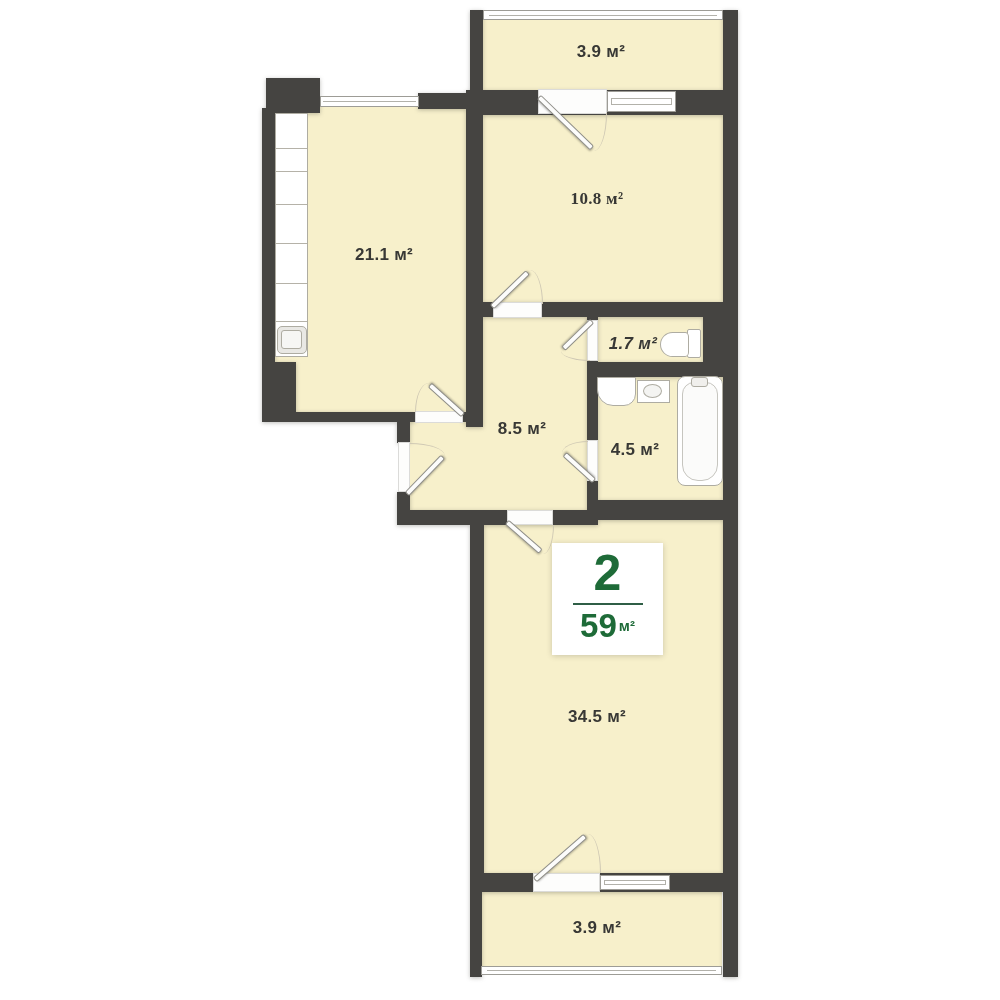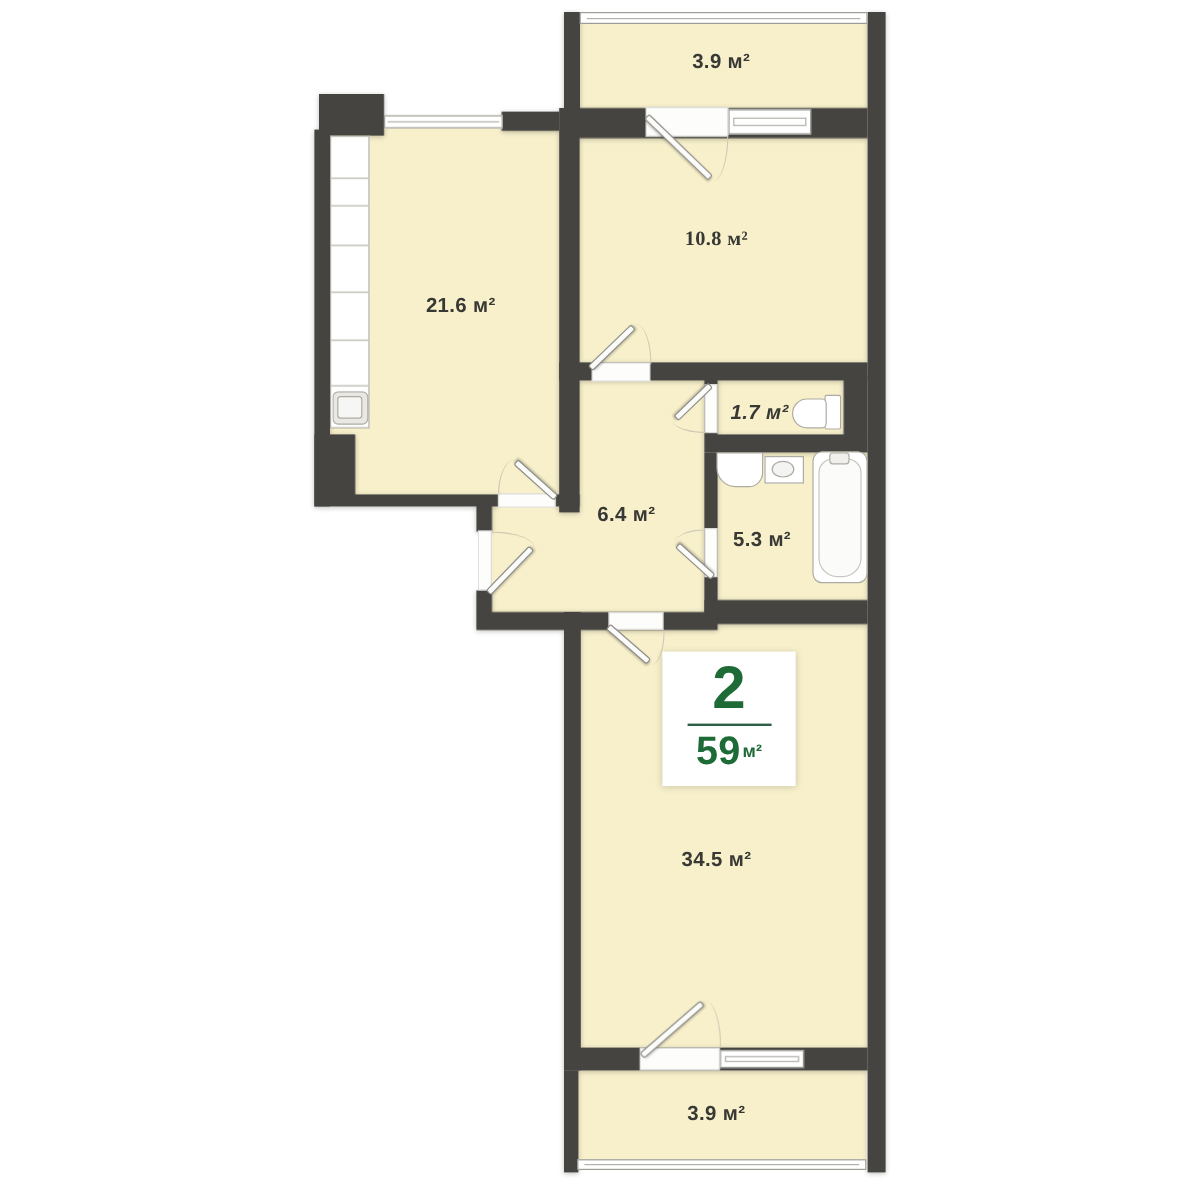--- a/index.html
+++ b/index.html
@@ -130,24 +130,24 @@
   <div class="fx" style="left:597px;top:377px;width:39px;height:29px;border-radius:0 0 12px 16px;"></div>
   <div class="fx" style="left:637px;top:380px;width:33px;height:23px;"></div>
   <div class="fx" style="left:643px;top:384px;width:19px;height:14px;border-radius:50%;background:#f4f4f2;"></div>
 
   <div class="fx" style="left:677px;top:376px;width:46px;height:110px;border-radius:8px;"></div>
   <div class="fx" style="left:682px;top:382px;width:36px;height:99px;border-radius:12px 12px 16px 16px;border-color:#c6c5bf;background:#fbfbfa;"></div>
   <div class="fx" style="left:691px;top:377px;width:17px;height:10px;border-radius:3px;background:#f0efec;"></div>
 
   <div class="lbl" style="left:601px;top:52px;">3.9 м²</div>
   <div class="lbl" style="left:597px;top:199px;font-family:Liberation Serif, serif;">10.8 м²</div>
-  <div class="lbl" style="left:384px;top:255px;">21.6 м²</div>
+  <div class="lbl" style="left:384px;top:255px;">21.1 м²</div>
   <div class="lbl" style="left:633px;top:344px;font-style:italic;">1.7 м²</div>
-  <div class="lbl" style="left:522px;top:429px;">6.4 м²</div>
-  <div class="lbl" style="left:635px;top:450px;">5.3 м²</div>
+  <div class="lbl" style="left:522px;top:429px;">8.5 м²</div>
+  <div class="lbl" style="left:635px;top:450px;">4.5 м²</div>
   <div class="lbl" style="left:597px;top:717px;">34.5 м²</div>
   <div class="lbl" style="left:597px;top:928px;">3.9 м²</div>
 
   <div class="badge">
     <div class="num">2</div>
     <div class="rule"></div>
     <div class="sq"><span>59</span><span class="unit">м²</span></div>
   </div>
 
 </div>

